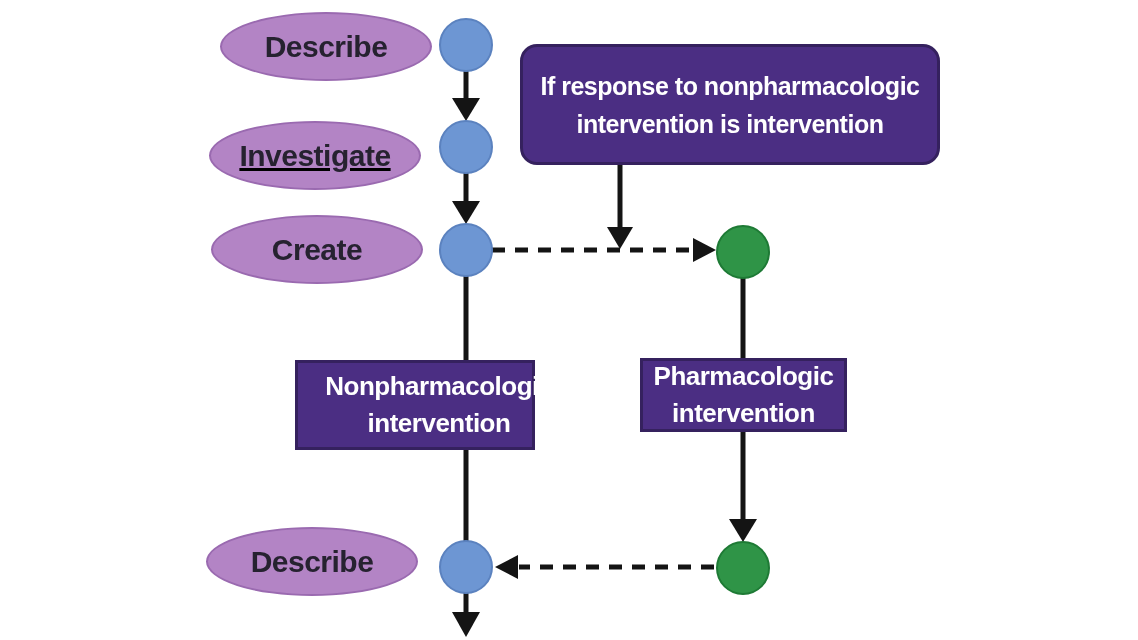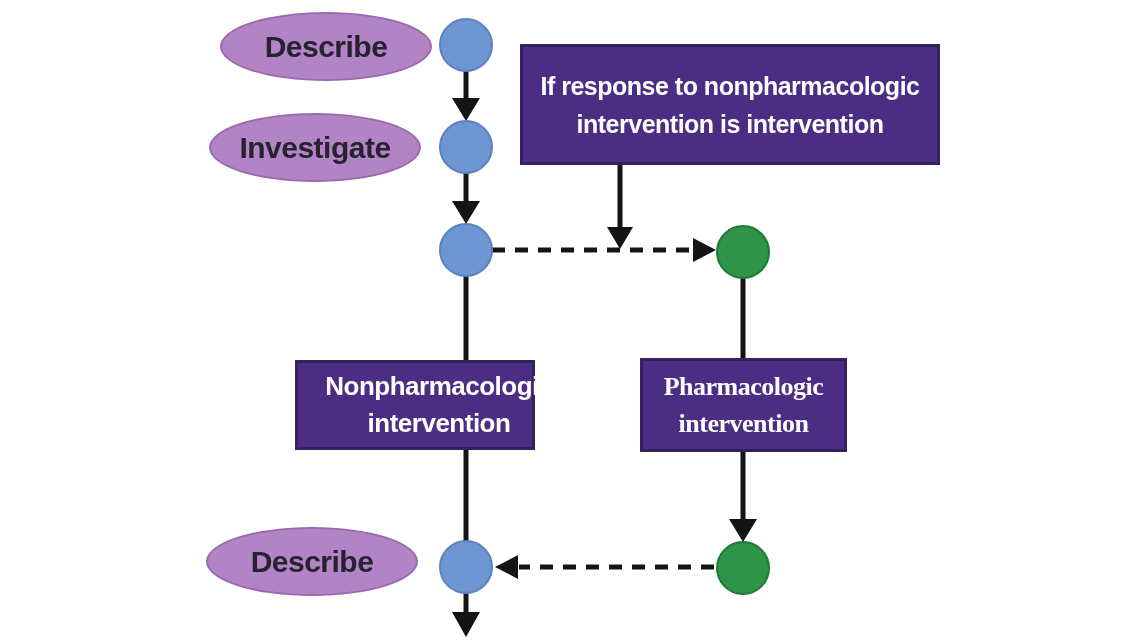--- a/index.html
+++ b/index.html
@@ -15,39 +15,39 @@
   .canvas{position:relative;width:1138px;height:640px;background:var(--background);overflow:hidden;}
   .connectors{position:absolute;left:0;top:0;width:1138px;height:640px;z-index:1;pointer-events:none;}
   .connectors line{stroke:var(--line);stroke-width:5;}
   .connectors line.dashed{stroke-dasharray:13 10;}
   .connectors polygon{fill:var(--line);}
   .ellipse{position:absolute;width:212px;height:69px;border-radius:50%;
     background:var(--stage-ellipse);border:2px solid var(--stage-ellipse-border);
     display:flex;align-items:center;justify-content:center;z-index:2;}
   .ellipse span{font-size:30px;font-weight:bold;color:var(--text-dark);letter-spacing:-0.5px;}
   #ellipse-describe{left:220px;top:12px;}
-  #ellipse-investigate{left:209px;top:113px;}
+  #ellipse-investigate{left:209px;top:121px;text-decoration:underline;}
   #ellipse-create{left:211px;top:215px;}
   #ellipse-evaluate{left:206px;top:527px;}
   .node{position:absolute;width:54px;height:54px;border-radius:50%;z-index:3;}
   .node.blue{background:var(--node-blue);border:2px solid var(--node-blue-border);}
   .node.green{background:var(--node-green);border:2px solid var(--node-green-border);}
   #node-b1{left:439px;top:18px;}
   #node-b2{left:439px;top:120px;}
   #node-b3{left:439px;top:223px;}
   #node-b4{left:439px;top:540px;}
   #node-g1{left:716px;top:225px;}
   #node-g2{left:716px;top:541px;}
   .pbox{position:absolute;background:var(--box-purple);border:3px solid var(--box-purple-border);
     color:var(--text-white);display:flex;flex-direction:column;align-items:center;justify-content:center;
     text-align:center;z-index:2;font-weight:bold;}
   .pbox span{white-space:nowrap;}
-  #condition-box{left:520px;top:44px;width:420px;height:121px;font-size:25px;line-height:38px;letter-spacing:-0.5px;}
+  #condition-box{left:520px;top:44px;width:420px;height:121px;font-size:25px;line-height:38px;letter-spacing:-0.5px;border-radius:17px;}
   #nonpharm-box{left:295px;top:360px;width:240px;height:90px;font-size:26px;line-height:37px;letter-spacing:-0.5px;padding-left:48px;}
-  #pharm-box{left:640px;top:358px;width:207px;height:94px;font-size:26px;line-height:37px;letter-spacing:-0.5px;font-family:Liberation Serif, serif;}
+  #pharm-box{left:640px;top:358px;width:207px;height:74px;font-size:26px;line-height:37px;letter-spacing:-0.5px;}
 </style>
 </head>
 <body>
 
 <div class="canvas">
 
   <svg class="connectors" viewBox="0 0 1138 640">
     <g>
       <line x1="466" y1="45" x2="466" y2="102"></line>
       <polygon points="466,121 452,98 480,98"></polygon>
@@ -80,20 +80,23 @@
       <polygon points="495,567 518,555 518,579"></polygon>
     </g>
   </svg>
 
   <div class="ellipse" id="ellipse-describe">
     <span>Describe</span>
   </div>
   <div class="ellipse" id="ellipse-investigate">
     <span>Investigate</span>
   </div>
+  <div class="ellipse" id="ellipse-create">
+    <span>Create</span>
+  </div>
   <div class="ellipse" id="ellipse-evaluate">
     <span>Describe</span>
   </div>
 
   <div class="node blue" id="node-b1"></div>
   <div class="node blue" id="node-b2"></div>
   <div class="node blue" id="node-b3"></div>
   <div class="node blue" id="node-b4"></div>
   <div class="node green" id="node-g1"></div>
   <div class="node green" id="node-g2"></div>

